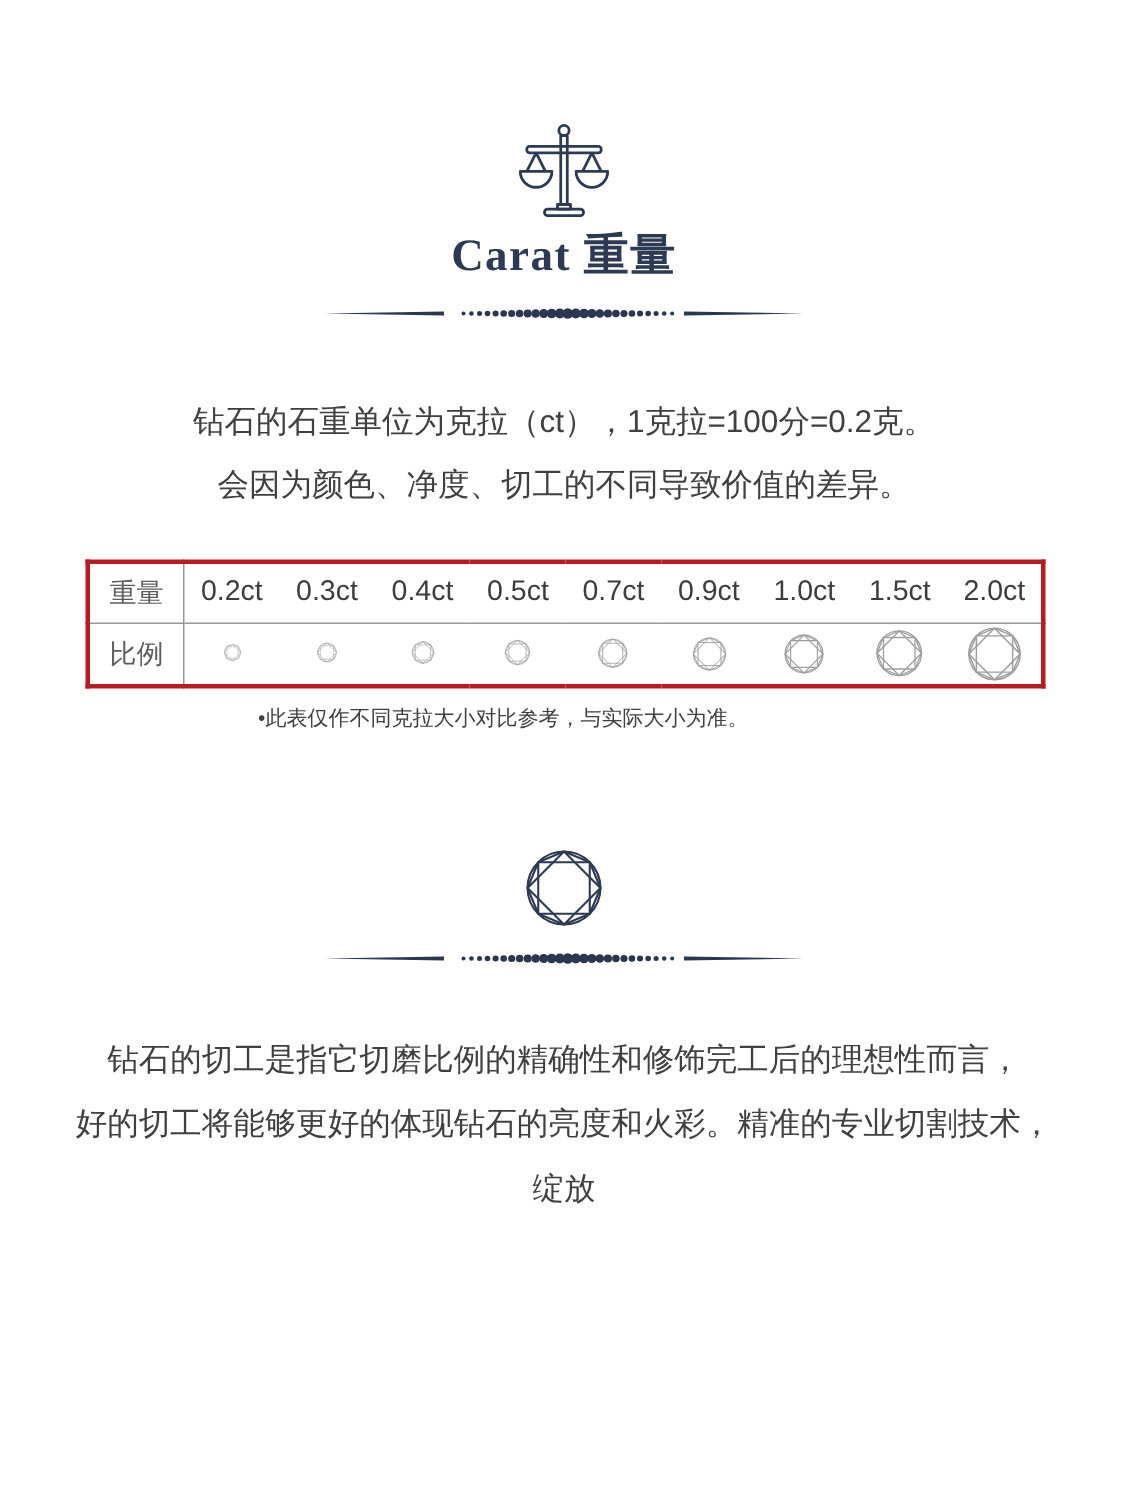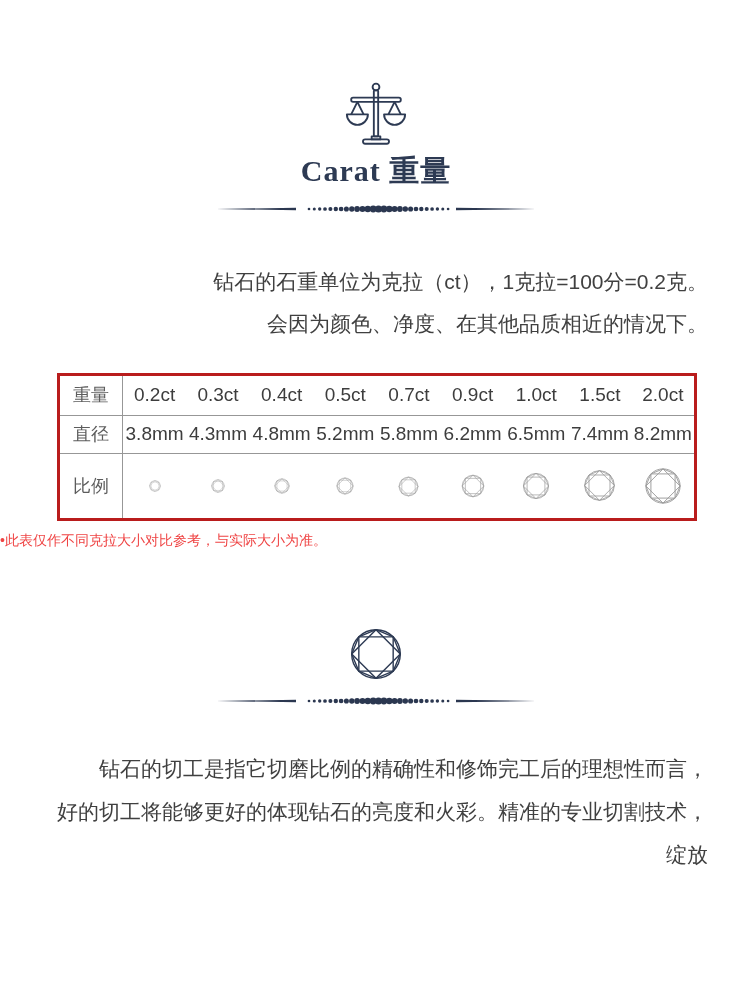--- a/index.html
+++ b/index.html
@@ -29,21 +29,21 @@
     margin-top: 12px;
     display: flex;
     align-items: center;
     justify-content: center;
     color: #2b3750;
   }
   .divider svg { display: block; fill: #2b3750; }
   .divider .gap { width: 5px; }
   .body-text {
     margin: 44px 44px 0 44px;
-    text-align: right;
+    text-align: center;
     font-size: 21px;
     line-height: 42px;
     color: #404040;
   }
   .cut-body { margin-top: 38px; line-height: 43px; }
   .size-table {
     table-layout: fixed;
     border-collapse: collapse;
     margin: 28px 0 0 57px;
     width: 640px;
@@ -59,23 +59,23 @@
     font-size: 18px;
     color: #5c5c5c;
   }
   .size-table tr + tr th, .size-table tr + tr td { border-top: 1px solid #979797; }
   .size-table tr:nth-child(1) th, .size-table tr:nth-child(1) td { height: 37px; }
   .size-table tr:nth-child(2) th, .size-table tr:nth-child(2) td { height: 35px; }
   .size-table tr:nth-child(3) th, .size-table tr:nth-child(3) td { height: 62px; }
   .mini-dia { color: #9e9e9e; vertical-align: middle; }
   .table-note {
     margin: 11px 81px 0 0;
-    text-align: left;
+    text-align: center;
     font-size: 14px;
-    color: #ef4444;
+    color: #404040;
   }
 </style>
 </head>
 <body>
 
 <svg width="0" height="0" style="position:absolute" aria-hidden="true">
   <defs>
     <g id="dtop" fill="none" stroke="currentColor" stroke-width="2.6" stroke-linejoin="round">
       <circle cx="50" cy="50" r="45"></circle>
       <polygon points="81.8,18.2 81.8,81.8 18.2,81.8 18.2,18.2"></polygon>
@@ -135,48 +135,36 @@
           <circle cx="147.1" cy="8" r="1.35"></circle>
         </svg>
       <span class="gap"></span>
       <svg width="80" height="16" viewBox="0 0 80 16">
           <polygon points="80,8 0,6.7 0,9.3"></polygon>
         </svg>
     </div>
 
     <div class="body-text">
       <div>钻石的石重单位为克拉（ct），1克拉=100分=0.2克。</div>
-      <div>会因为颜色、净度、在其他品质相近的情况下。</div>
+      <div>会因为颜色、净度、切工的不同导致价值的差异。</div>
     </div>
 
     <table class="size-table">
       <tbody>
         <tr>
           <th>重量</th>
           <td>0.2ct</td>
           <td>0.3ct</td>
           <td>0.4ct</td>
           <td>0.5ct</td>
           <td>0.7ct</td>
           <td>0.9ct</td>
           <td>1.0ct</td>
           <td>1.5ct</td>
           <td>2.0ct</td>
-        </tr>
-        <tr>
-          <th>直径</th>
-          <td>3.8mm</td>
-          <td>4.3mm</td>
-          <td>4.8mm</td>
-          <td>5.2mm</td>
-          <td>5.8mm</td>
-          <td>6.2mm</td>
-          <td>6.5mm</td>
-          <td>7.4mm</td>
-          <td>8.2mm</td>
         </tr>
         <tr>
           <th>比例</th>
           <td><svg class="mini-dia" viewBox="0 0 100 100" width="12" height="12">
                 <use href="#dtop"></use>
               </svg></td>
           <td><svg class="mini-dia" viewBox="0 0 100 100" width="14" height="14">
                 <use href="#dtop"></use>
               </svg></td>
           <td><svg class="mini-dia" viewBox="0 0 100 100" width="16" height="16">

